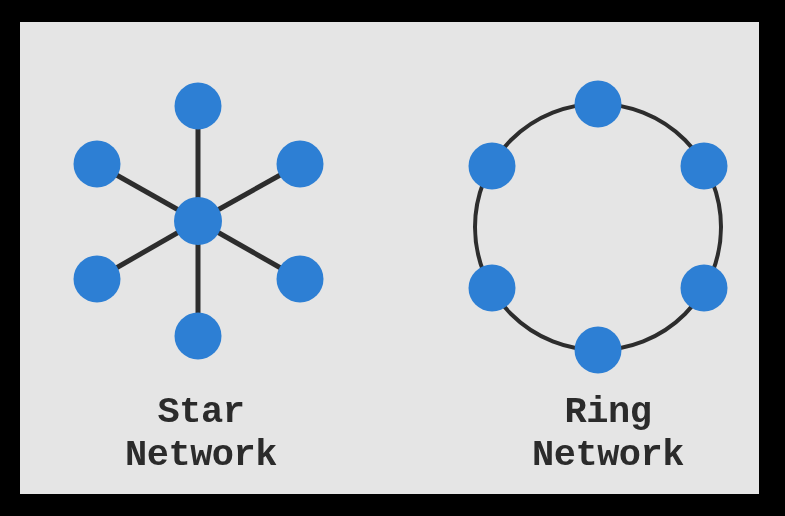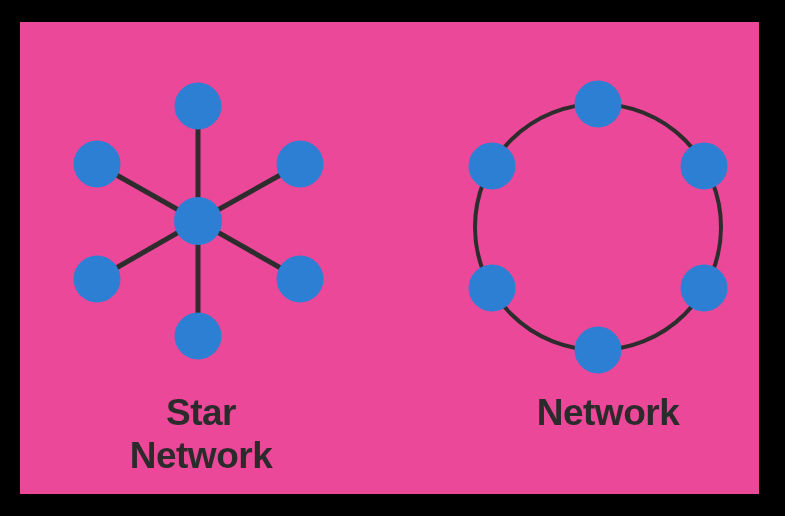--- a/index.html
+++ b/index.html
@@ -42,21 +42,21 @@
     color: var(--label-color, #2b2b2b);
     white-space: nowrap;
   }
   .diagram-label .line { display: block; }
   #star-label { left: 41px; }
   #ring-label { left: 448px; }
 </style>
 </head>
 <body style="background: rgb(0, 0, 0);">
 
-<div class="canvas" style="background: #ec4899;">
+<div class="canvas" style="background: #e5e5e5; font-family: Liberation Mono, monospace;">
   <svg class="topology" id="net-svg" viewBox="0 0 785 516">
       <g>
         <line x1="178" y1="199" x2="178" y2="84" stroke="#2d2d2d" stroke-width="5"></line>
         <line x1="178" y1="199" x2="280" y2="142" stroke="#2d2d2d" stroke-width="5"></line>
         <line x1="178" y1="199" x2="280" y2="257" stroke="#2d2d2d" stroke-width="5"></line>
         <line x1="178" y1="199" x2="178" y2="314" stroke="#2d2d2d" stroke-width="5"></line>
         <line x1="178" y1="199" x2="77" y2="257" stroke="#2d2d2d" stroke-width="5"></line>
         <line x1="178" y1="199" x2="77" y2="142" stroke="#2d2d2d" stroke-width="5"></line>
         <circle cx="178" cy="84" r="23.5" fill="#2d7fd4"></circle>
         <circle cx="280" cy="142" r="23.5" fill="#2d7fd4"></circle>
@@ -76,15 +76,16 @@
         <circle cx="472" cy="144" r="23.5" fill="#2d7fd4"></circle>
       </g>
     </svg>
 
   <div class="diagram-label" id="star-label">
     <span class="line">Star</span>
     <span class="line">Network</span>
   </div>
 
   <div class="diagram-label" id="ring-label">
+    <span class="line">Ring</span>
     <span class="line">Network</span>
   </div>
 </div>
 
 </body></html>

